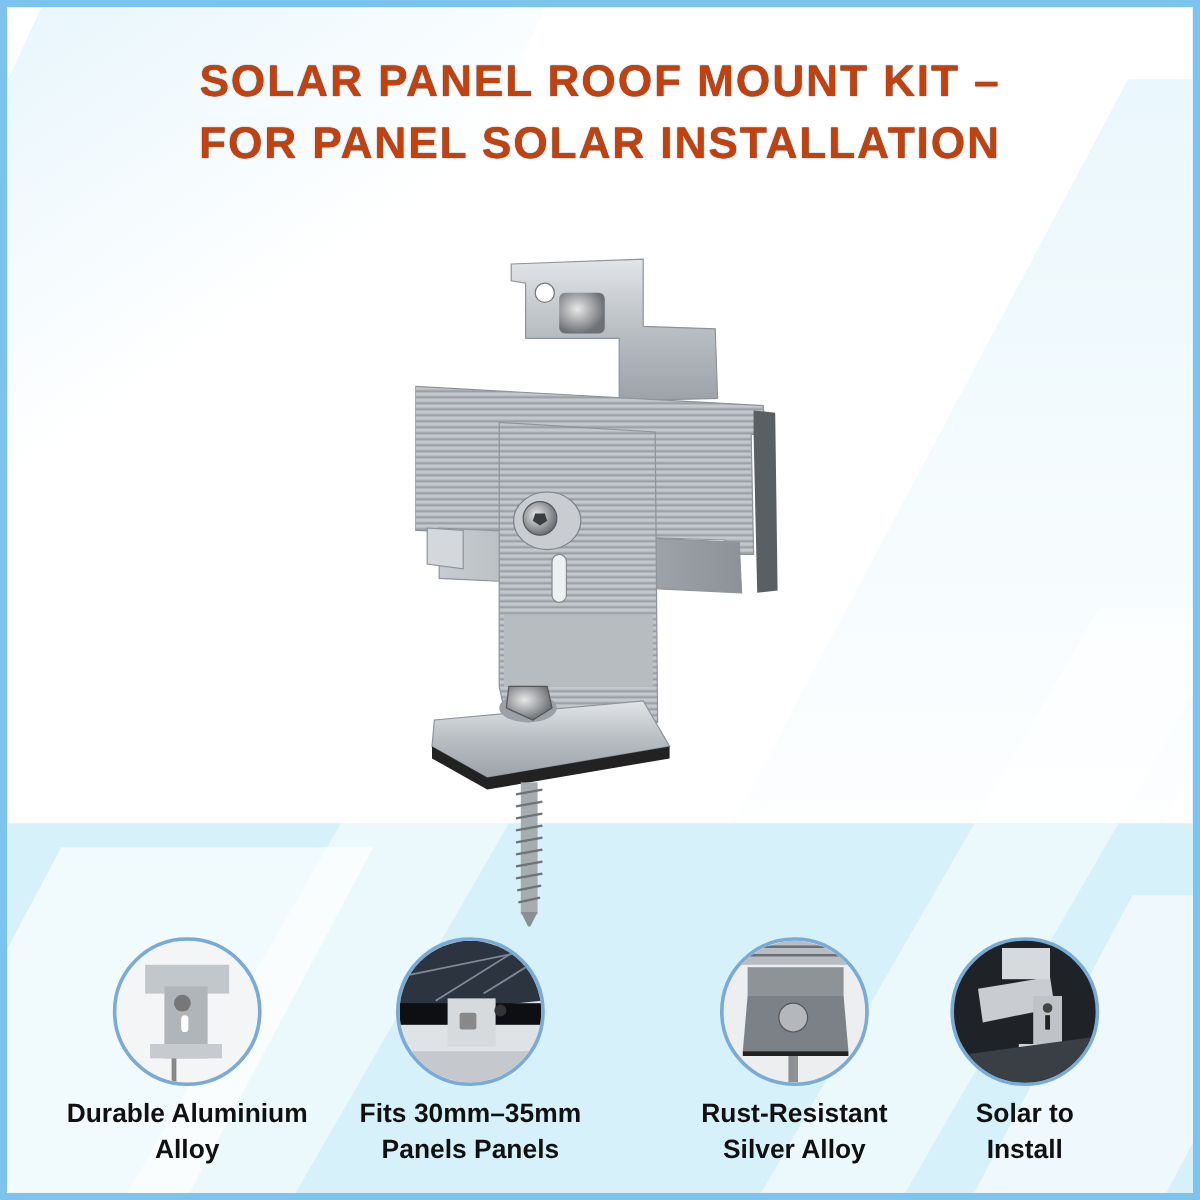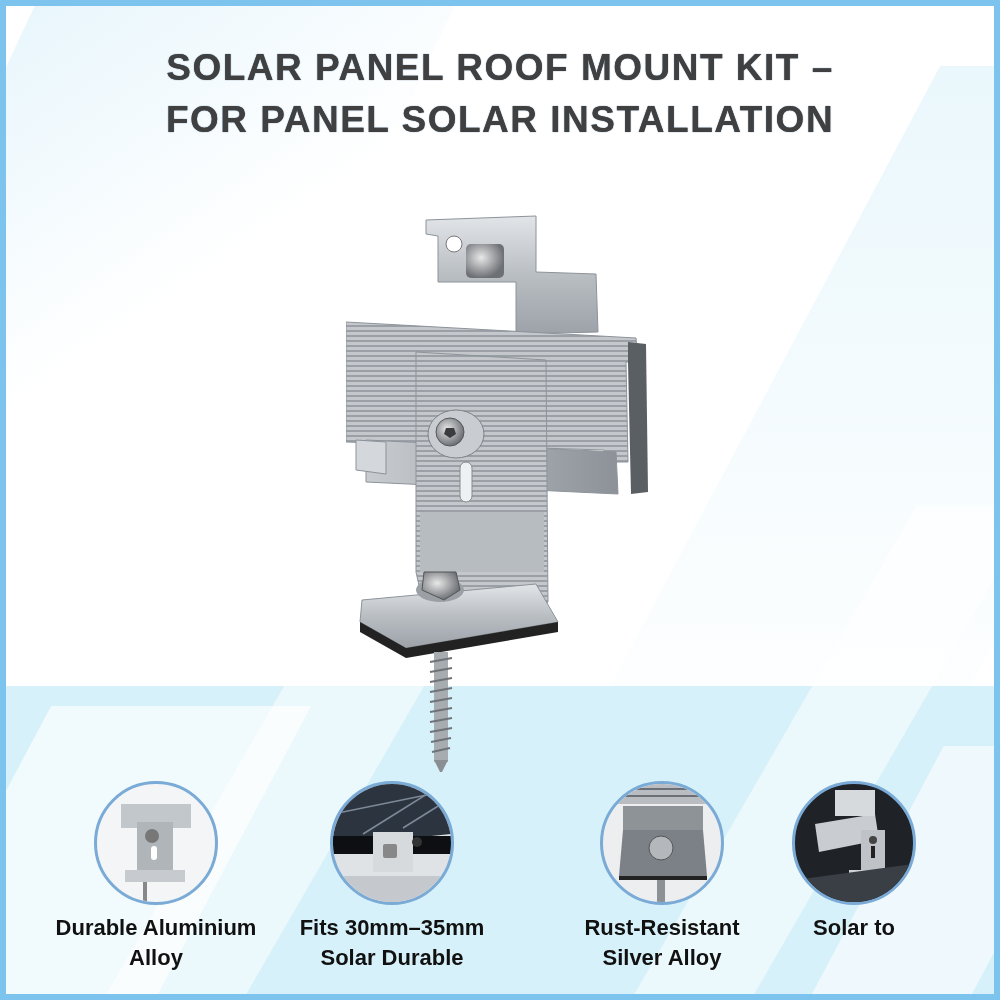--- a/index.html
+++ b/index.html
@@ -12,21 +12,21 @@
   .s1 { left:-60px; top:-20px; width:420px; height:420px; background:linear-gradient(135deg,#e8f6fc 0%, rgba(255,255,255,0) 70%); transform:skewX(-25deg); }
   .s2 { right:-120px; top:60px; width:360px; height:700px; background:linear-gradient(180deg,rgba(220,242,250,0.6),rgba(255,255,255,0)); transform:skewX(-28deg); }
   .s3 { left:0; top:680px; width:1000px; height:320px; background:#d6f1f9; }
   .s4 { left:180px; top:640px; width:140px; height:420px; background:rgba(255,255,255,0.55); transform:skewX(-30deg); }
   .s5 { left:760px; top:500px; width:120px; height:520px; background:rgba(255,255,255,0.5); transform:skewX(-30deg); }
   .s6 { left:-40px; top:700px; width:260px; height:320px; background:rgba(255,255,255,0.65); transform:skewX(-28deg); }
   .s7 { right:-30px; top:740px; width:160px; height:300px; background:rgba(255,255,255,0.6); transform:skewX(-28deg); }
 
   .title {
     position:absolute; top:36px; left:0; width:988px; text-align:center;
-    color:#404040; font-weight:700; font-size:37px; line-height:52px; letter-spacing:1.5px;
+    color:#c2410c; font-weight:700; font-size:37px; line-height:52px; letter-spacing:1.5px;
     text-shadow: 0 0 1px #1b4468;
   }
   .title div { white-space:nowrap; }
 
   .product { position:absolute; left:340px; top:206px; width:320px; height:560px; }
 
   .features { position:absolute; left:0; top:775px; width:896px; height:220px; }
   .feature { position:absolute; top:0; width:240px; text-align:center; }
   .circle {
     width:124px; height:124px; margin:0 auto; border-radius:50%;
@@ -140,21 +140,21 @@
             </g>
           <rect x="0" y="52" width="118" height="18" fill="#0d0f12"></rect>
           <rect x="40" y="48" width="40" height="40" fill="#d7dadd"></rect>
           <circle cx="84" cy="58" r="5" fill="#333"></circle>
           <rect x="50" y="60" width="14" height="14" rx="2" fill="#888"></rect>
           <rect x="0" y="92" width="118" height="26" fill="#c5c9cd"></rect>
         </svg>
       </div>
       <div class="f-label">
         <div>Fits 30mm–35mm</div>
-        <div>Solar Durable</div>
+        <div>Panels Panels</div>
       </div>
     </div>
 
     <div class="feature" style="left:536px">
       <div class="circle" style="background:#eceef0">
         <svg width="118" height="118" viewBox="0 0 118 118">
           <rect x="0" y="0" width="118" height="20" fill="#b9bdc1"></rect>
           <g stroke="#6b7076" stroke-width="2">
               <line x1="0" y1="5" x2="118" y2="5"></line>
               <line x1="0" y1="12" x2="118" y2="12"></line>
@@ -179,16 +179,17 @@
           <rect x="40" y="6" width="40" height="26" fill="#d7dadd"></rect>
           <rect x="66" y="46" width="24" height="46" fill="#bfc3c8"></rect>
           <circle cx="78" cy="56" r="4" fill="#444"></circle>
           <rect x="76" y="62" width="4" height="12" fill="#222"></rect>
           <rect x="54" y="86" width="44" height="10" fill="#cfd3d6"></rect>
           <polygon points="0,96 118,80 118,118 0,118" fill="#3a3f45"></polygon>
         </svg>
       </div>
       <div class="f-label">
         <div>Solar to</div>
+        <div>Install</div>
       </div>
     </div>
   </div>
 </div>
 
 </body></html>

